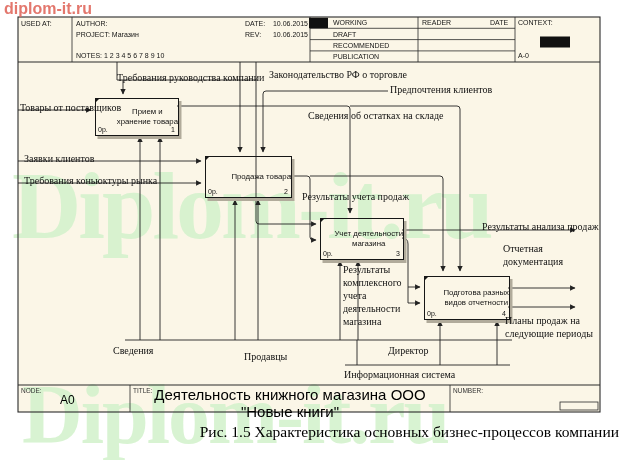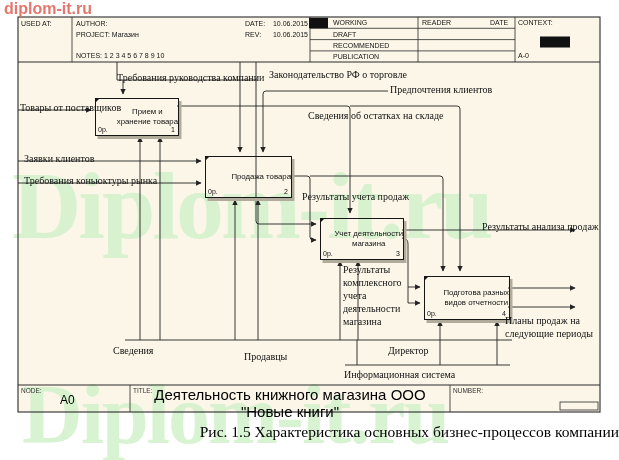--- a/index.html
+++ b/index.html
@@ -157,20 +157,21 @@
 
   <div class="lbl" style="left:117px;top:71px">Требования руководства компании</div>
   <div class="lbl" style="left:269px;top:68px">Законодательство РФ о торговле</div>
   <div class="lbl" style="left:390px;top:83px">Предпочтения клиентов</div>
   <div class="lbl" style="left:20px;top:101px">Товары от поставщиков</div>
   <div class="lbl" style="left:308px;top:109px">Сведения об остатках на складе</div>
   <div class="lbl" style="left:24px;top:152px">Заявки клиентов</div>
   <div class="lbl" style="left:24px;top:174px">Требования коньюктуры рынка</div>
   <div class="lbl" style="left:302px;top:190px">Результаты учета продаж</div>
   <div class="lbl" style="left:482px;top:220px">Результаты анализа продаж</div>
+  <div class="lbl multi" style="left:503px;top:242px;width:78px">Отчетная документация</div>
   <div class="lbl multi" style="left:505px;top:314px;width:90px">Планы продаж на следующие периоды</div>
   <div class="lbl multi" style="left:343px;top:263px;width:72px">Результаты комплексного учета деятельности магазина</div>
   <div class="lbl" style="left:113px;top:344px">Сведения</div>
   <div class="lbl" style="left:244px;top:350px">Продавцы</div>
   <div class="lbl" style="left:388px;top:344px">Директор</div>
   <div class="lbl" style="left:344px;top:368px">Информационная система</div>
 
   <div class="txt h65" style="left:21px;top:387px">NODE:</div>
   <div class="txt node-big" style="left:60px;top:393px">A0</div>
   <div class="txt h65" style="left:133px;top:387px">TITLE:</div>

